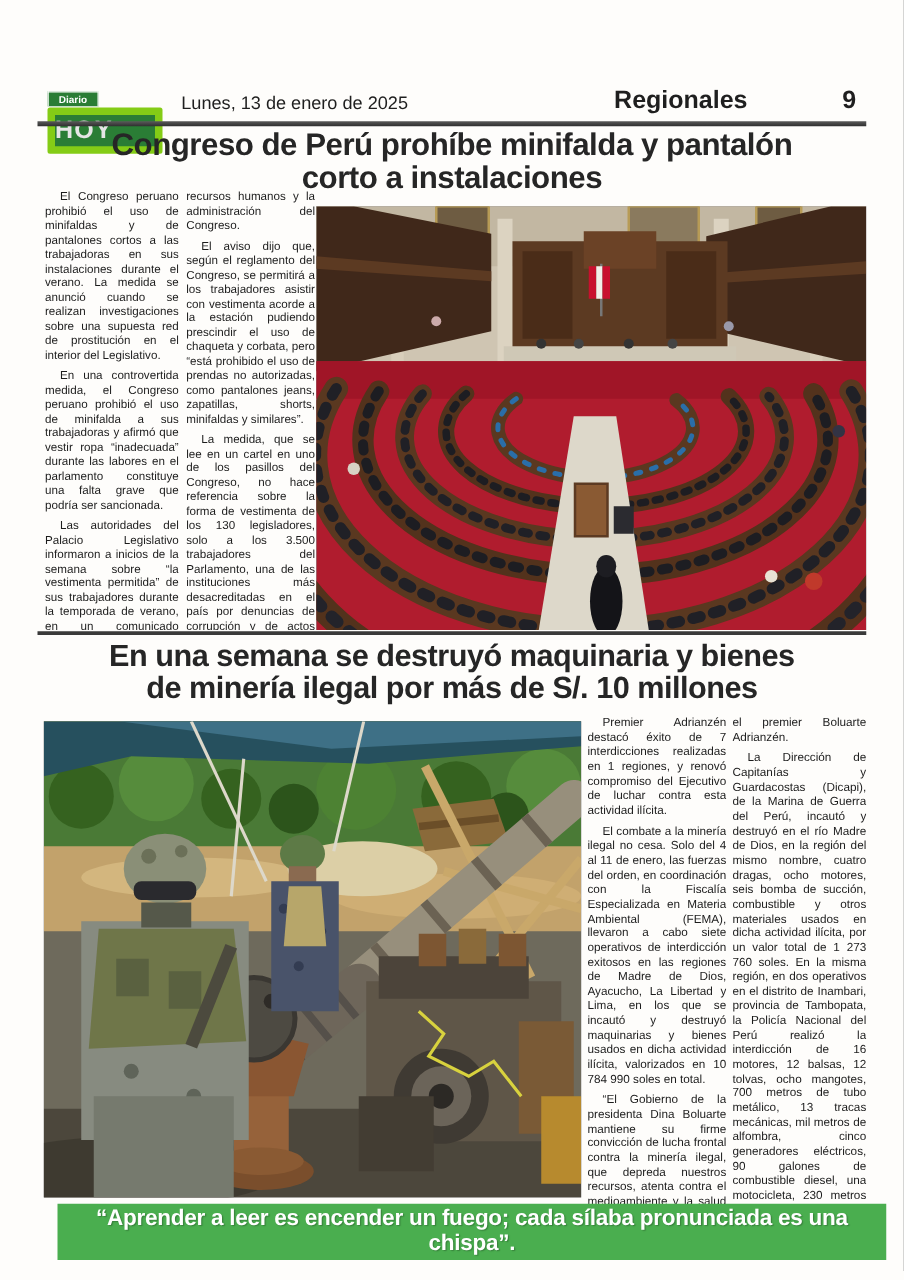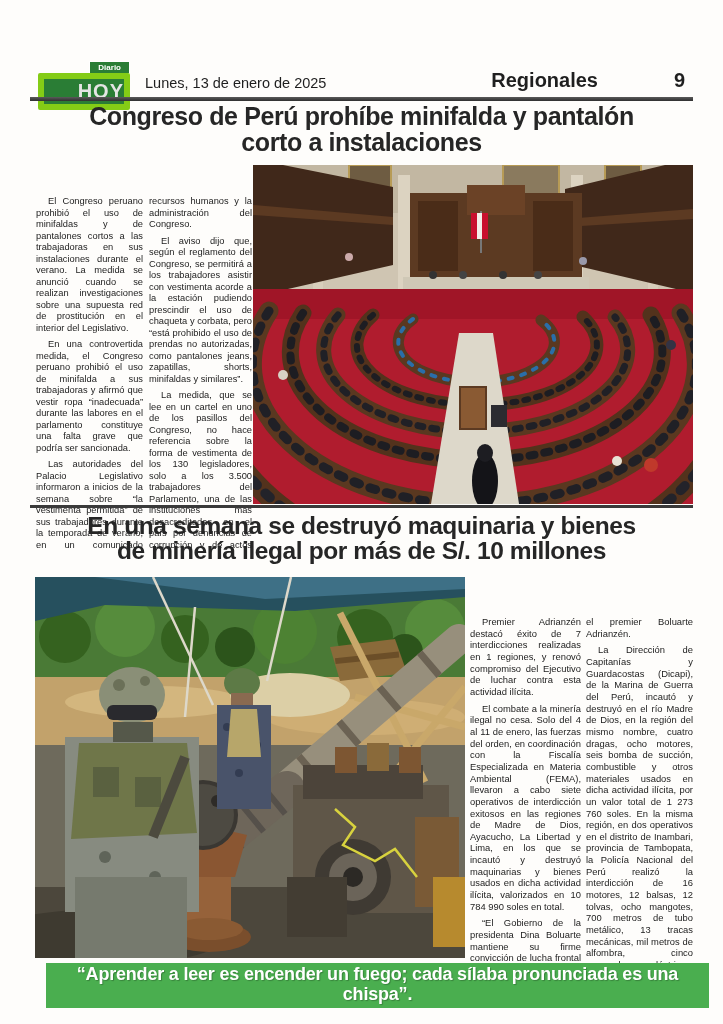--- a/index.html
+++ b/index.html
@@ -1,37 +1,37 @@
 <!DOCTYPE html>
 <html lang="es"><head>
 <meta charset="utf-8">
 <style>
   html,body{margin:0;padding:0;background:#9a9a9a;}
   .page{position:relative;width:723px;height:1024px;background:#fefdfb;margin:0 auto;
         font-family:"Liberation Sans","DejaVu Sans",sans-serif;color:#2b2b2b;overflow:hidden;}
   
   .header{position:absolute;left:30px;top:56px;width:663px;height:38px;}
-  .logo{position:absolute;left:8px;top:0;width:92px;text-align:right;}
+  .logo{position:absolute;left:8px;top:13px;width:92px;text-align:left;}
   .logo-tab{display:inline-block;background:#2a7d35;color:#fff;font-size:8px;font-weight:bold;
             padding:1px 8px 0;border:1px solid #fff;border-bottom:none;line-height:10px;}
   .logo-box{background:#2a7d35;color:#e5e5e5;font-weight:bold;font-size:20px;letter-spacing:1px;
             border:6px solid #84cc16;border-radius:2px;padding:1px 0 2px;line-height:22px;margin-top:-1px;}
   .date{position:absolute;left:115px;bottom:3px;font-size:14.5px;color:#1f1f1f;}
   .section{position:absolute;right:95px;bottom:2px;font-size:20px;font-weight:bold;color:#1f1f1f;}
   .pagenum{position:absolute;right:8px;bottom:2px;font-size:20px;font-weight:bold;color:#1f1f1f;}
   .rule-top{position:absolute;left:30px;top:97px;width:663px;height:4px;
             background:linear-gradient(#5a5a5a,#2f2f2f);}
   
   .headline{position:absolute;left:30px;width:663px;text-align:center;font-weight:bold;
             color:#262626;line-height:1.04;letter-spacing:-0.4px;}
   .headline1{top:103px;font-size:25px;}
   .headline2{top:513px;font-size:24.5px;}
   
   .col{position:absolute;font-size:9.3px;line-height:1.24;text-align:justify;color:#1c1c1c;
-       overflow:hidden;margin-top:44px;}
+       overflow:hidden;}
   .col p{margin:0 0 5px 0;}
   .col p.indent{text-indent:12px;}
   .a1col{top:152px;height:352px;}
   .a1c1{left:36px;width:107px;}
   .a1c2{left:149px;width:103px;}
   .a2col{top:572px;height:392px;font-size:9.4px;}
   .a2c1{left:470px;width:111px;}
   .a2c2{left:586px;width:107px;}
   
   .photo{position:absolute;overflow:hidden;background:#777;}

